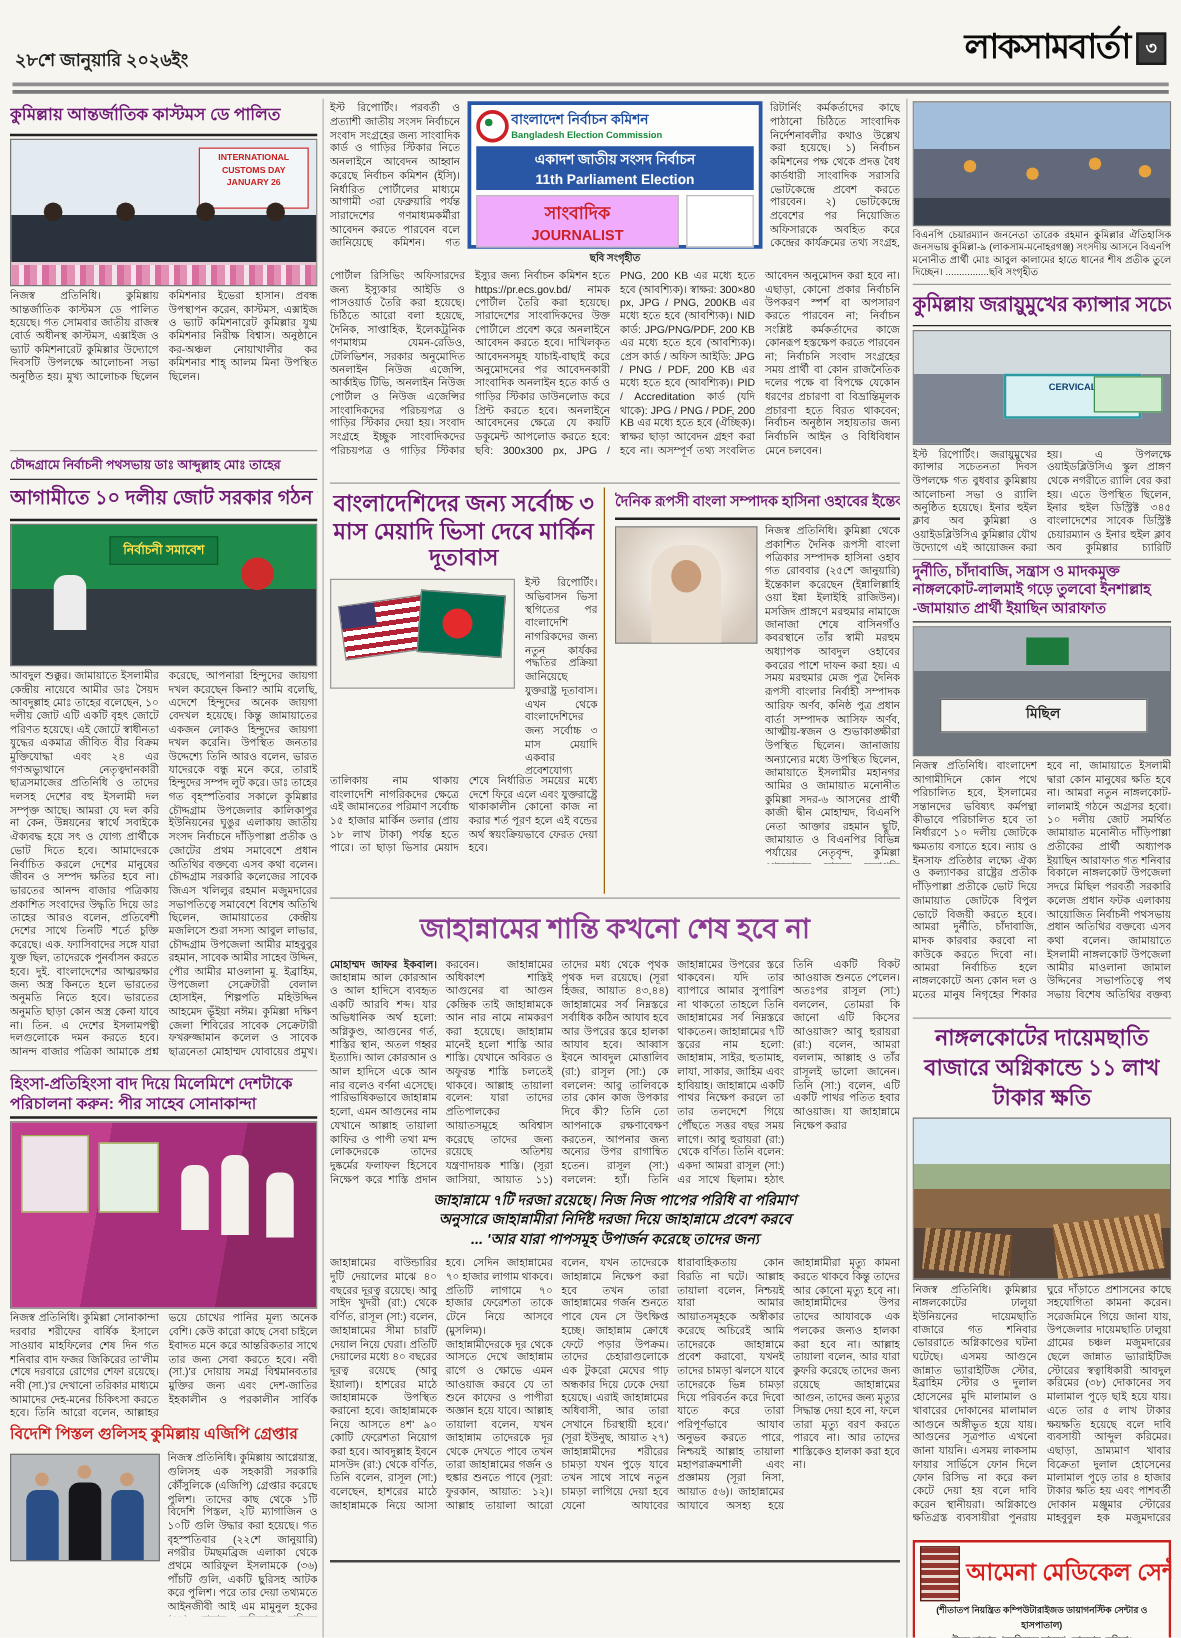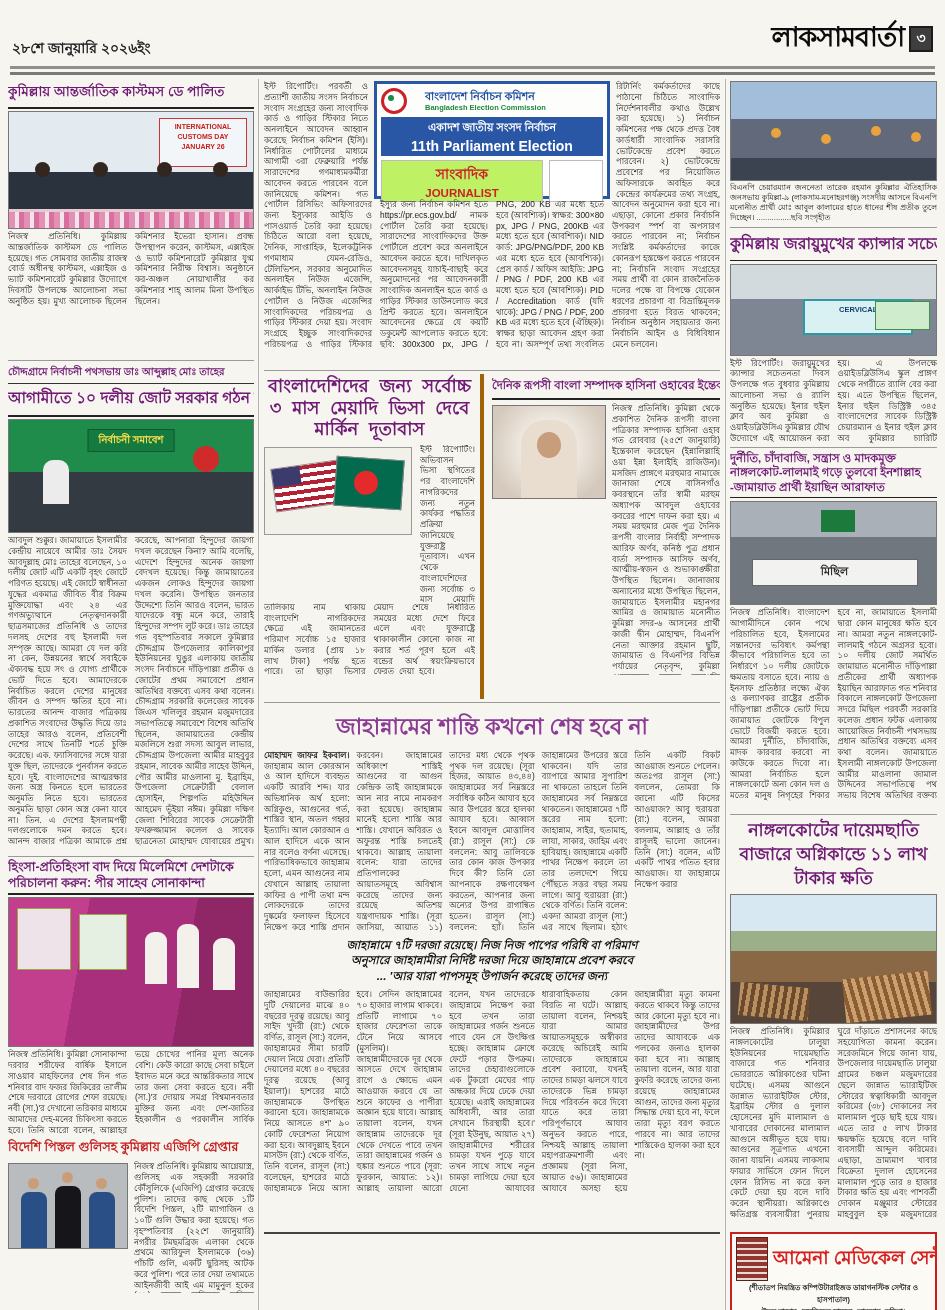--- a/index.html
+++ b/index.html
@@ -83,29 +83,29 @@
   .flags{width:146px;height:86px;float:left;margin:2px 8px 2px 0;background:#f1f1ea;border:1px solid #999;position:relative;}
   .us{position:absolute;left:8px;top:16px;width:66px;height:42px;transform:rotate(-8deg);
     background:repeating-linear-gradient(#b22234 0 4px,#ffffff 4px 8px);border:1px solid #888;}
   .us-canton{position:absolute;left:0;top:0;width:28px;height:18px;background:#3c3b6e;}
   .bd{position:absolute;right:8px;top:10px;width:66px;height:48px;background:#046a4e;border:1px solid #888;transform:rotate(4deg);}
   .bd-circle{position:absolute;left:18px;top:12px;width:24px;height:24px;border-radius:50%;background:#e42a2a;}
   
   .lead-row{display:flex;gap:6px;margin-top:2px;}
   .lead-side{width:104px;}
   .jcard{width:236px;border:3px solid #2a57a5;background:#fdfdfb;padding:4px;box-sizing:border-box;height:118px;}
-  .jc-head{display:flex;align-items:center;gap:18px;}
+  .jc-head{display:flex;align-items:center;gap:2px;}
   .jc-logo{width:20px;height:20px;border-radius:50%;border:3px solid #cc2127;background:#fff;position:relative;flex:none;}
   .jc-logo i{position:absolute;left:4px;top:4px;width:6px;height:6px;border-radius:50%;background:#1c8a3f;}
   .jc-bn{color:#1d4da0;font-weight:bold;font-size:11px;line-height:1.1;}
   .jc-en{color:#1c8a3f;font-size:7.5px;font-weight:bold;}
   .jc-band{background:#2a57a5;color:#fff;text-align:center;font-weight:800;margin-top:3px;padding:2px 0;}
-  .jc-band .b1{font-size:11px;} .jc-band .b2{font-size:14px;}
+  .jc-band .b1{font-size:11px;} .jc-band .b2{font-size:11px;}
   .jc-bottom{display:flex;gap:6px;margin-top:4px;}
-  .jc-role{flex:1;border:1px solid #bbb;background:#bef264;text-align:center;padding:2px 0;}
+  .jc-role{flex:1;border:1px solid #bbb;background:#f0abfc;text-align:center;padding:2px 0;}
   .jc-role .r1{color:#cc2127;font-weight:800;font-size:14px;}
   .jc-role .r2{color:#cc2127;font-weight:800;font-size:11.5px;}
   .jc-photo{width:52px;border:1px solid #bbb;background:#fff;}
   
   .jah-body{height:482px;border-bottom:2px solid #444;}
   .pull{column-span:all;width:64%;margin:5px auto;font-weight:bold;font-style:italic;
     font-size:11.5px;line-height:1.35;text-align:center;color:#101010;}
   
   .ad{border:2.5px solid #c9201f;background:#fbfaf5;margin-top:4px;padding:3px 4px;}
   .ad-top{display:flex;gap:5px;align-items:center;}
@@ -214,26 +214,27 @@
             <div class="jc-bottom">
               <div class="jc-role">
                 <div class="r1">সাংবাদিক</div>
                 <div class="r2">JOURNALIST</div>
               </div>
               <div class="jc-photo"></div>
             </div>
           </div>
           <div class="lead-side bt" style="height:118px;">রিটার্নিং কর্মকর্তাদের কাছে পাঠানো চিঠিতে সাংবাদিক নির্দেশনাবলীর কথাও উল্লেখ করা হয়েছে। ১) নির্বাচন কমিশনের পক্ষ থেকে প্রদত্ত বৈধ কার্ডধারী সাংবাদিক সরাসরি ভোটকেন্দ্রে প্রবেশ করতে পারবেন। ২) ভোটকেন্দ্রে প্রবেশের পর নিয়োজিত অফিসারকে অবহিত করে কেন্দ্রের কার্যক্রমের তথ্য সংগ্রহ, ছবি তোলা এবং ভিডিও ধারণ করতে পারবেন, তবে কোনক্রমেই গোপন কক্ষে ভিতরের ছবি ধারণ করতে পারবেন না।</div>
         </div>
+        <div class="cap-c">ছবি সংগৃহীত</div>
         <div class="bt c4" style="height:168px;">পোর্টাল রিসিভিং অফিসারদের জন্য ইস্যুকার আইডি ও পাসওয়ার্ড তৈরি করা হয়েছে। চিঠিতে আরো বলা হয়েছে, দৈনিক, সাপ্তাহিক, ইলেকট্রনিক গণমাধ্যম যেমন-রেডিও, টেলিভিশন, সরকার অনুমোদিত অনলাইন নিউজ এজেন্সি, আর্কাইভ টিভি, অনলাইন নিউজ পোর্টাল ও নিউজ এজেন্সির সাংবাদিকদের পরিচয়পত্র ও গাড়ির স্টিকার দেয়া হয়। সংবাদ সংগ্রহে ইচ্ছুক সাংবাদিকদের পরিচয়পত্র ও গাড়ির স্টিকার ইস্যুর জন্য নির্বাচন কমিশন হতে https://pr.ecs.gov.bd/ নামক পোর্টাল তৈরি করা হয়েছে। সারাদেশের সাংবাদিকদের উক্ত পোর্টালে প্রবেশ করে অনলাইনে আবেদন করতে হবে। দাখিলকৃত আবেদনসমূহ যাচাই-বাছাই করে অনুমোদনের পর আবেদনকারী সাংবাদিক অনলাইন হতে কার্ড ও গাড়ির স্টিকার ডাউনলোড করে প্রিন্ট করতে হবে। অনলাইনে আবেদনের ক্ষেত্রে যে কয়টি ডকুমেন্ট আপলোড করতে হবে: ছবি: 300x300 px, JPG / PNG, 200 KB এর মধ্যে হতে হবে (আবশ্যিক)। স্বাক্ষর: 300×80 px, JPG / PNG, 200KB এর মধ্যে হতে হবে (আবশ্যিক)। NID কার্ড: JPG/PNG/PDF, 200 KB এর মধ্যে হতে হবে (আবশ্যিক)। প্রেস কার্ড / অফিস আইডি: JPG / PNG / PDF, 200 KB এর মধ্যে হতে হবে (আবশ্যিক)। PID / Accreditation কার্ড (যদি থাকে): JPG / PNG / PDF, 200 KB এর মধ্যে হতে হবে (ঐচ্ছিক)। স্বাক্ষর ছাড়া আবেদন গ্রহণ করা হবে না। অসম্পূর্ণ তথ্য সংবলিত আবেদন অনুমোদন করা হবে না। এছাড়া, কোনো প্রকার নির্বাচনি উপকরণ স্পর্শ বা অপসারণ করতে পারবেন না; নির্বাচন সংশ্লিষ্ট কর্মকর্তাদের কাজে কোনরূপ হস্তক্ষেপ করতে পারবেন না; নির্বাচনি সংবাদ সংগ্রহের সময় প্রার্থী বা কোন রাজনৈতিক দলের পক্ষে বা বিপক্ষে যেকোন ধরণের প্রচারণা বা বিভ্রান্তিমূলক প্রচারণা হতে বিরত থাকবেন; নির্বাচন অনুষ্ঠান সহায়তার জন্য নির্বাচনি আইন ও বিধিবিধান মেনে চলবেন।</div>
       </div>
       <hr class="hline">
 
       <div style="display:flex;gap:8px;">
-        <div style="width:50%;border-right:4px solid #a16207;padding-right:5px;font-family:Liberation Mono, monospace;">
+        <div style="width:50%;border-right:1px solid #a16207;padding-right:5px;">
           <div class="h-black hl-visa">বাংলাদেশিদের জন্য সর্বোচ্চ ৩ মাস মেয়াদি ভিসা দেবে মার্কিন দূতাবাস</div>
           <div style="overflow:hidden;height:158px;">
             <div class="flags">
               <div class="us">
                   <div class="us-canton"></div>
                 </div>
               <div class="bd">
                   <div class="bd-circle"></div>
                 </div>
             </div>

